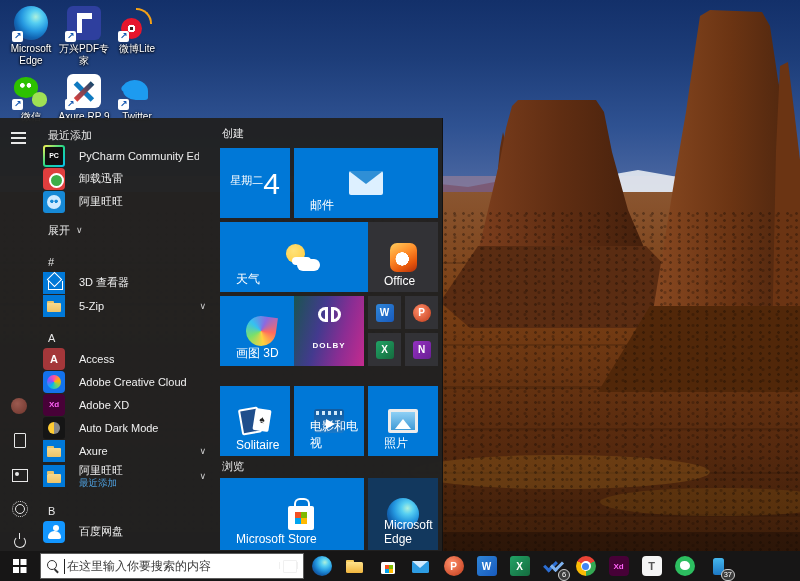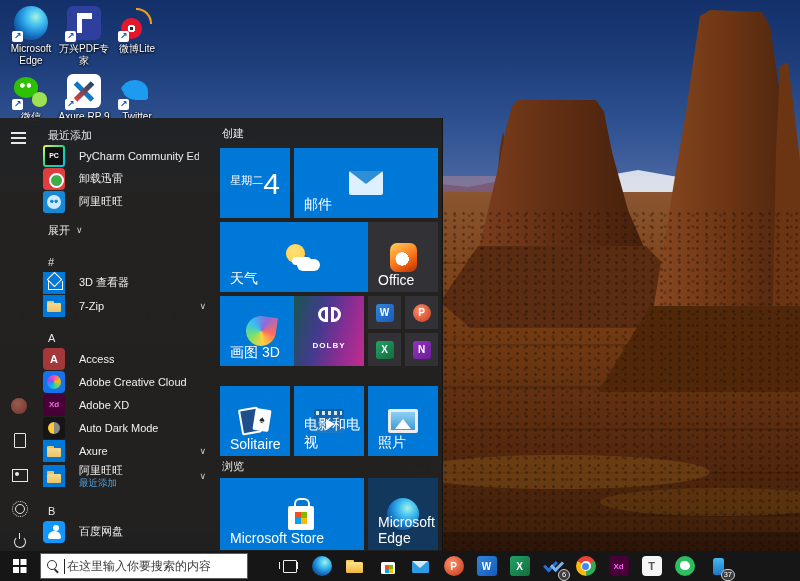--- a/index.html
+++ b/index.html
@@ -126,21 +126,21 @@
   .al-sub{font-size:9.5px;color:#4fa3e3;line-height:1.1;}
   .al-chevron{position:absolute;right:10px;font-size:9px;color:#cfcfcf;}
   .al-expand{height:22px;margin-top:6px;display:flex;align-items:center;padding-left:8px;font-size:11px;color:#e6e6e6;cursor:pointer;}
   .al-expand .al-chevron{position:static;margin-left:6px;}
   .mt{margin-top:12px;}
   
   .tiles{position:absolute;left:220px;top:0;width:223px;height:100%;}
   .tile-group-label{position:absolute;left:2px;font-size:11px;color:#e8e8e8;cursor:pointer;}
   .tgl-0{top:8px;} .tgl-1{top:247px;margin-top:43px;} .tgl-2{top:341px;}
   .tile{position:absolute;background:#0078d7;overflow:hidden;cursor:pointer;display:flex;align-items:center;justify-content:center;}
-  .tile-label{position:absolute;left:10px;bottom:4px;font-size:14px;color:#fff;}
+  .tile-label{position:absolute;left:16px;bottom:4px;font-size:12px;color:#fff;}
   .tile-calendar{left:0;top:30px;width:70px;height:70px;flex-direction:row;}
   .tile-mail{left:74px;top:30px;width:144px;height:70px;}
   .tile-weather{left:0;top:104px;width:164px;height:70px;}
   .tile-office{left:148px;top:104px;width:70px;height:70px;background:#323236;}
   .tile-paint-3d{left:0;top:178px;width:82px;height:70px;}
   .tile-dolby{left:74px;top:178px;width:70px;height:70px;flex-direction:column;
     background:linear-gradient(105deg,#1a5550 0%,#433a8e 38%,#8a2d93 68%,#c52b8e 100%);}
   .tile-word{left:148px;top:178px;width:33px;height:33px;background:#323236;}
   .tile-powerpoint{left:185px;top:178px;width:33px;height:33px;background:#323236;}
   .tile-excel{left:148px;top:215px;width:33px;height:33px;background:#323236;}
@@ -180,21 +180,21 @@
   .ti-store::before{content:"";position:absolute;left:6px;top:-8px;width:12px;height:9px;border:2px solid #fff;border-bottom:none;border-radius:6px 6px 0 0;}
   .ti-store::after{content:"";position:absolute;left:7px;top:6px;width:12px;height:12px;
     background:conic-gradient(#7fba00 0 25%,#ffb900 25% 50%,#00a4ef 50% 75%,#f25022 75%);}
   
   .taskbar{position:absolute;left:0;bottom:0;width:800px;height:30px;background:rgba(23,23,23,.97);}
   .start-button{position:absolute;left:0;top:0;width:40px;height:30px;display:flex;align-items:center;justify-content:center;cursor:pointer;}
   .win-logo{position:relative;width:14px;height:14px;}
   .win-logo::before,.win-logo::after{content:"";position:absolute;width:6.3px;height:6.3px;background:#fff;}
   .win-logo::before{left:0;top:0;box-shadow:7.5px 0 0 #fff;}
   .win-logo::after{left:0;top:7.5px;box-shadow:7.5px 0 0 #fff;}
-  .search-box{position:absolute;left:40px;top:2px;width:208px;height:26px;background:#fff;border:1px solid #5c5c5c;display:flex;align-items:center;}
+  .search-box{position:absolute;left:40px;top:2px;width:264px;height:26px;background:#fff;border:1px solid #5c5c5c;display:flex;align-items:center;}
   .search-glyph{position:relative;width:14px;height:14px;margin:0 4px 0 5px;flex:none;}
   .search-glyph::before{content:"";position:absolute;left:1px;top:1px;width:8px;height:8px;border:1.5px solid #333;border-radius:50%;}
   .search-glyph::after{content:"";position:absolute;right:1px;bottom:2px;width:5px;height:1.5px;background:#333;transform:rotate(45deg);}
   .search-caret{width:1px;height:15px;background:#222;margin-right:2px;flex:none;}
   .search-input{border:none;outline:none;flex:1;height:100%;font-size:12px;color:#222;background:transparent;padding:0;font-family:inherit;}
   .search-input::placeholder{color:#3a3a3a;opacity:1;}
   .tb-icons{position:absolute;left:272px;top:0;height:30px;display:flex;}
   .tb-item{position:relative;width:33px;height:30px;display:flex;align-items:center;justify-content:center;cursor:pointer;}
 </style>
 </head>
@@ -323,21 +323,21 @@
         <div class="al-header mt">#</div>
         <div class="al-row">
           <span class="ic ic-viewer-3d s22"></span>
           <span>
             <div class="al-label">3D 查看器</div>
           </span>
         </div>
         <div class="al-row">
           <span class="ic ic-folder s22"></span>
           <span>
-            <div class="al-label">7-Zip</div>
+            <div class="al-label">5-Zip</div>
           </span>
           <span class="al-chevron">∨</span>
         </div>
         <div class="al-header mt">A</div>
         <div class="al-row">
           <span class="ic ic-access s22">
             <span class="letter">A</span>
           </span>
           <span>
             <div class="al-label">Access</div>

